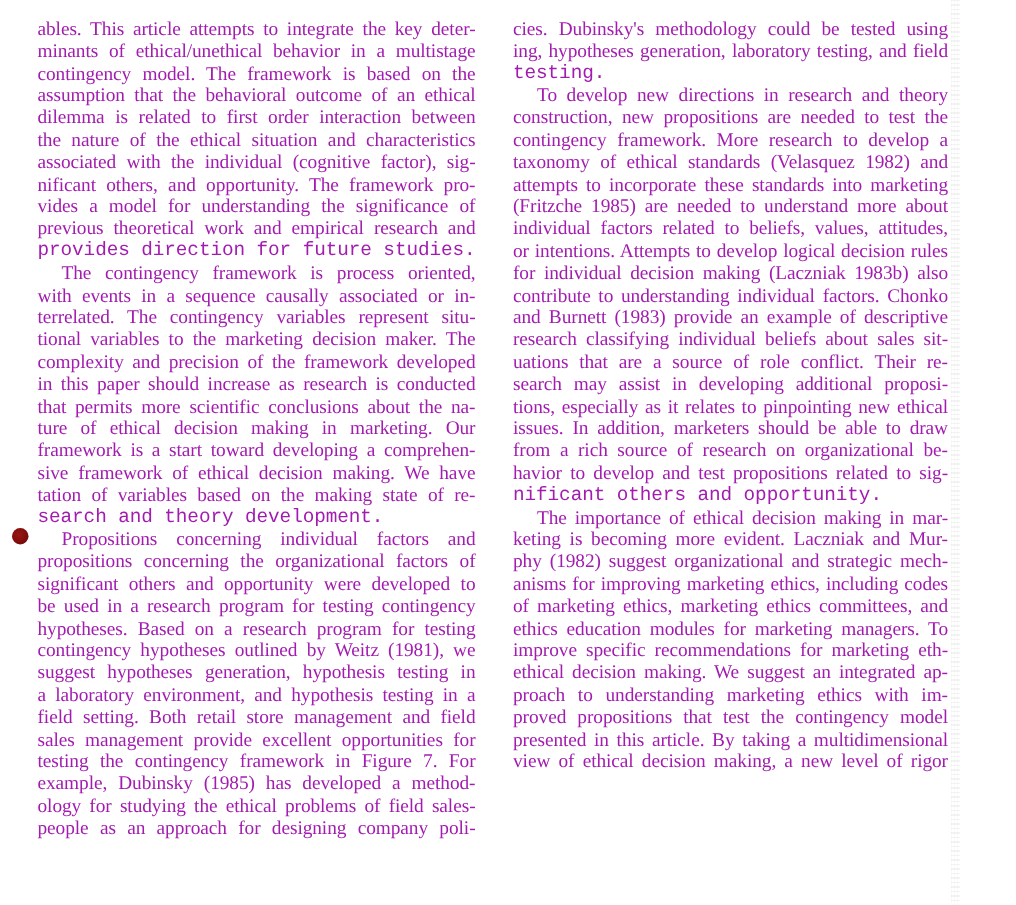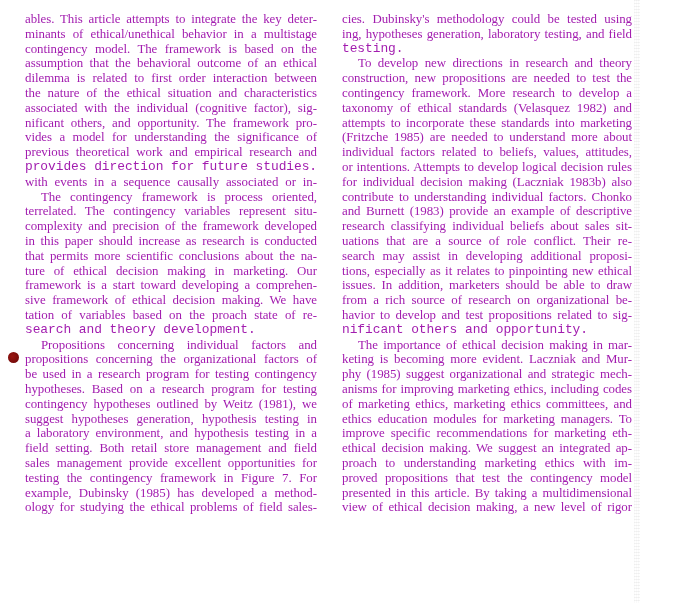--- a/index.html
+++ b/index.html
@@ -65,45 +65,48 @@
         <div class="line">assumption that the behavioral outcome of an ethical</div>
         <div class="line">dilemma is related to first order interaction between</div>
         <div class="line">the nature of the ethical situation and characteristics</div>
         <div class="line">associated with the individual (cognitive factor), sig-</div>
         <div class="line">nificant others, and opportunity. The framework pro-</div>
         <div class="line">vides a model for understanding the significance of</div>
         <div class="line">previous theoretical work and empirical research and</div>
         <div class="line no-just">provides direction for future studies.</div>
       </div>
       <div class="para">
+        <div class="line first-indent">The contingency framework is process oriented,</div>
         <div class="line">with events in a sequence causally associated or in-</div>
-        <div class="line first-indent">The contingency framework is process oriented,</div>
         <div class="line">terrelated. The contingency variables represent situ-</div>
+        <div class="line">tional variables to the marketing decision maker. The</div>
         <div class="line">complexity and precision of the framework developed</div>
         <div class="line">in this paper should increase as research is conducted</div>
         <div class="line">that permits more scientific conclusions about the na-</div>
         <div class="line">ture of ethical decision making in marketing. Our</div>
         <div class="line">framework is a start toward developing a comprehen-</div>
         <div class="line">sive framework of ethical decision making. We have</div>
-        <div class="line">tation of variables based on the proach state of re-</div>
+        <div class="line">tation of variables based on the making state of re-</div>
         <div class="line no-just">search and theory development.</div>
       </div>
       <div class="para">
         <div class="line first-indent">Propositions concerning individual factors and</div>
         <div class="line">propositions concerning the organizational factors of</div>
+        <div class="line">significant others and opportunity were developed to</div>
         <div class="line">be used in a research program for testing contingency</div>
         <div class="line">hypotheses. Based on a research program for testing</div>
         <div class="line">contingency hypotheses outlined by Weitz (1981), we</div>
         <div class="line">suggest hypotheses generation, hypothesis testing in</div>
         <div class="line">a laboratory environment, and hypothesis testing in a</div>
         <div class="line">field setting. Both retail store management and field</div>
         <div class="line">sales management provide excellent opportunities for</div>
         <div class="line">testing the contingency framework in Figure 7. For</div>
         <div class="line">example, Dubinsky (1985) has developed a method-</div>
         <div class="line">ology for studying the ethical problems of field sales-</div>
+        <div class="line">people as an approach for designing company poli-</div>
       </div>
     </div>
   <div class="col col-right">
       <div class="para">
         <div class="line">cies. Dubinsky's methodology could be tested using</div>
         <div class="line">ing, hypotheses generation, laboratory testing, and field</div>
         <div class="line no-just">testing.</div>
       </div>
       <div class="para">
         <div class="line first-indent">To develop new directions in research and theory</div>
@@ -122,21 +125,21 @@
         <div class="line">search may assist in developing additional proposi-</div>
         <div class="line">tions, especially as it relates to pinpointing new ethical</div>
         <div class="line">issues. In addition, marketers should be able to draw</div>
         <div class="line">from a rich source of research on organizational be-</div>
         <div class="line">havior to develop and test propositions related to sig-</div>
         <div class="line no-just">nificant others and opportunity.</div>
       </div>
       <div class="para">
         <div class="line first-indent">The importance of ethical decision making in mar-</div>
         <div class="line">keting is becoming more evident. Laczniak and Mur-</div>
-        <div class="line">phy (1985) suggest organizational and strategic mech-</div>
+        <div class="line">phy (1982) suggest organizational and strategic mech-</div>
         <div class="line">anisms for improving marketing ethics, including codes</div>
         <div class="line">of marketing ethics, marketing ethics committees, and</div>
         <div class="line">ethics education modules for marketing managers. To</div>
         <div class="line">improve specific recommendations for marketing eth-</div>
         <div class="line">ethical decision making. We suggest an integrated ap-</div>
         <div class="line">proach to understanding marketing ethics with im-</div>
         <div class="line">proved propositions that test the contingency model</div>
         <div class="line">presented in this article. By taking a multidimensional</div>
         <div class="line">view of ethical decision making, a new level of rigor</div>
       </div>

